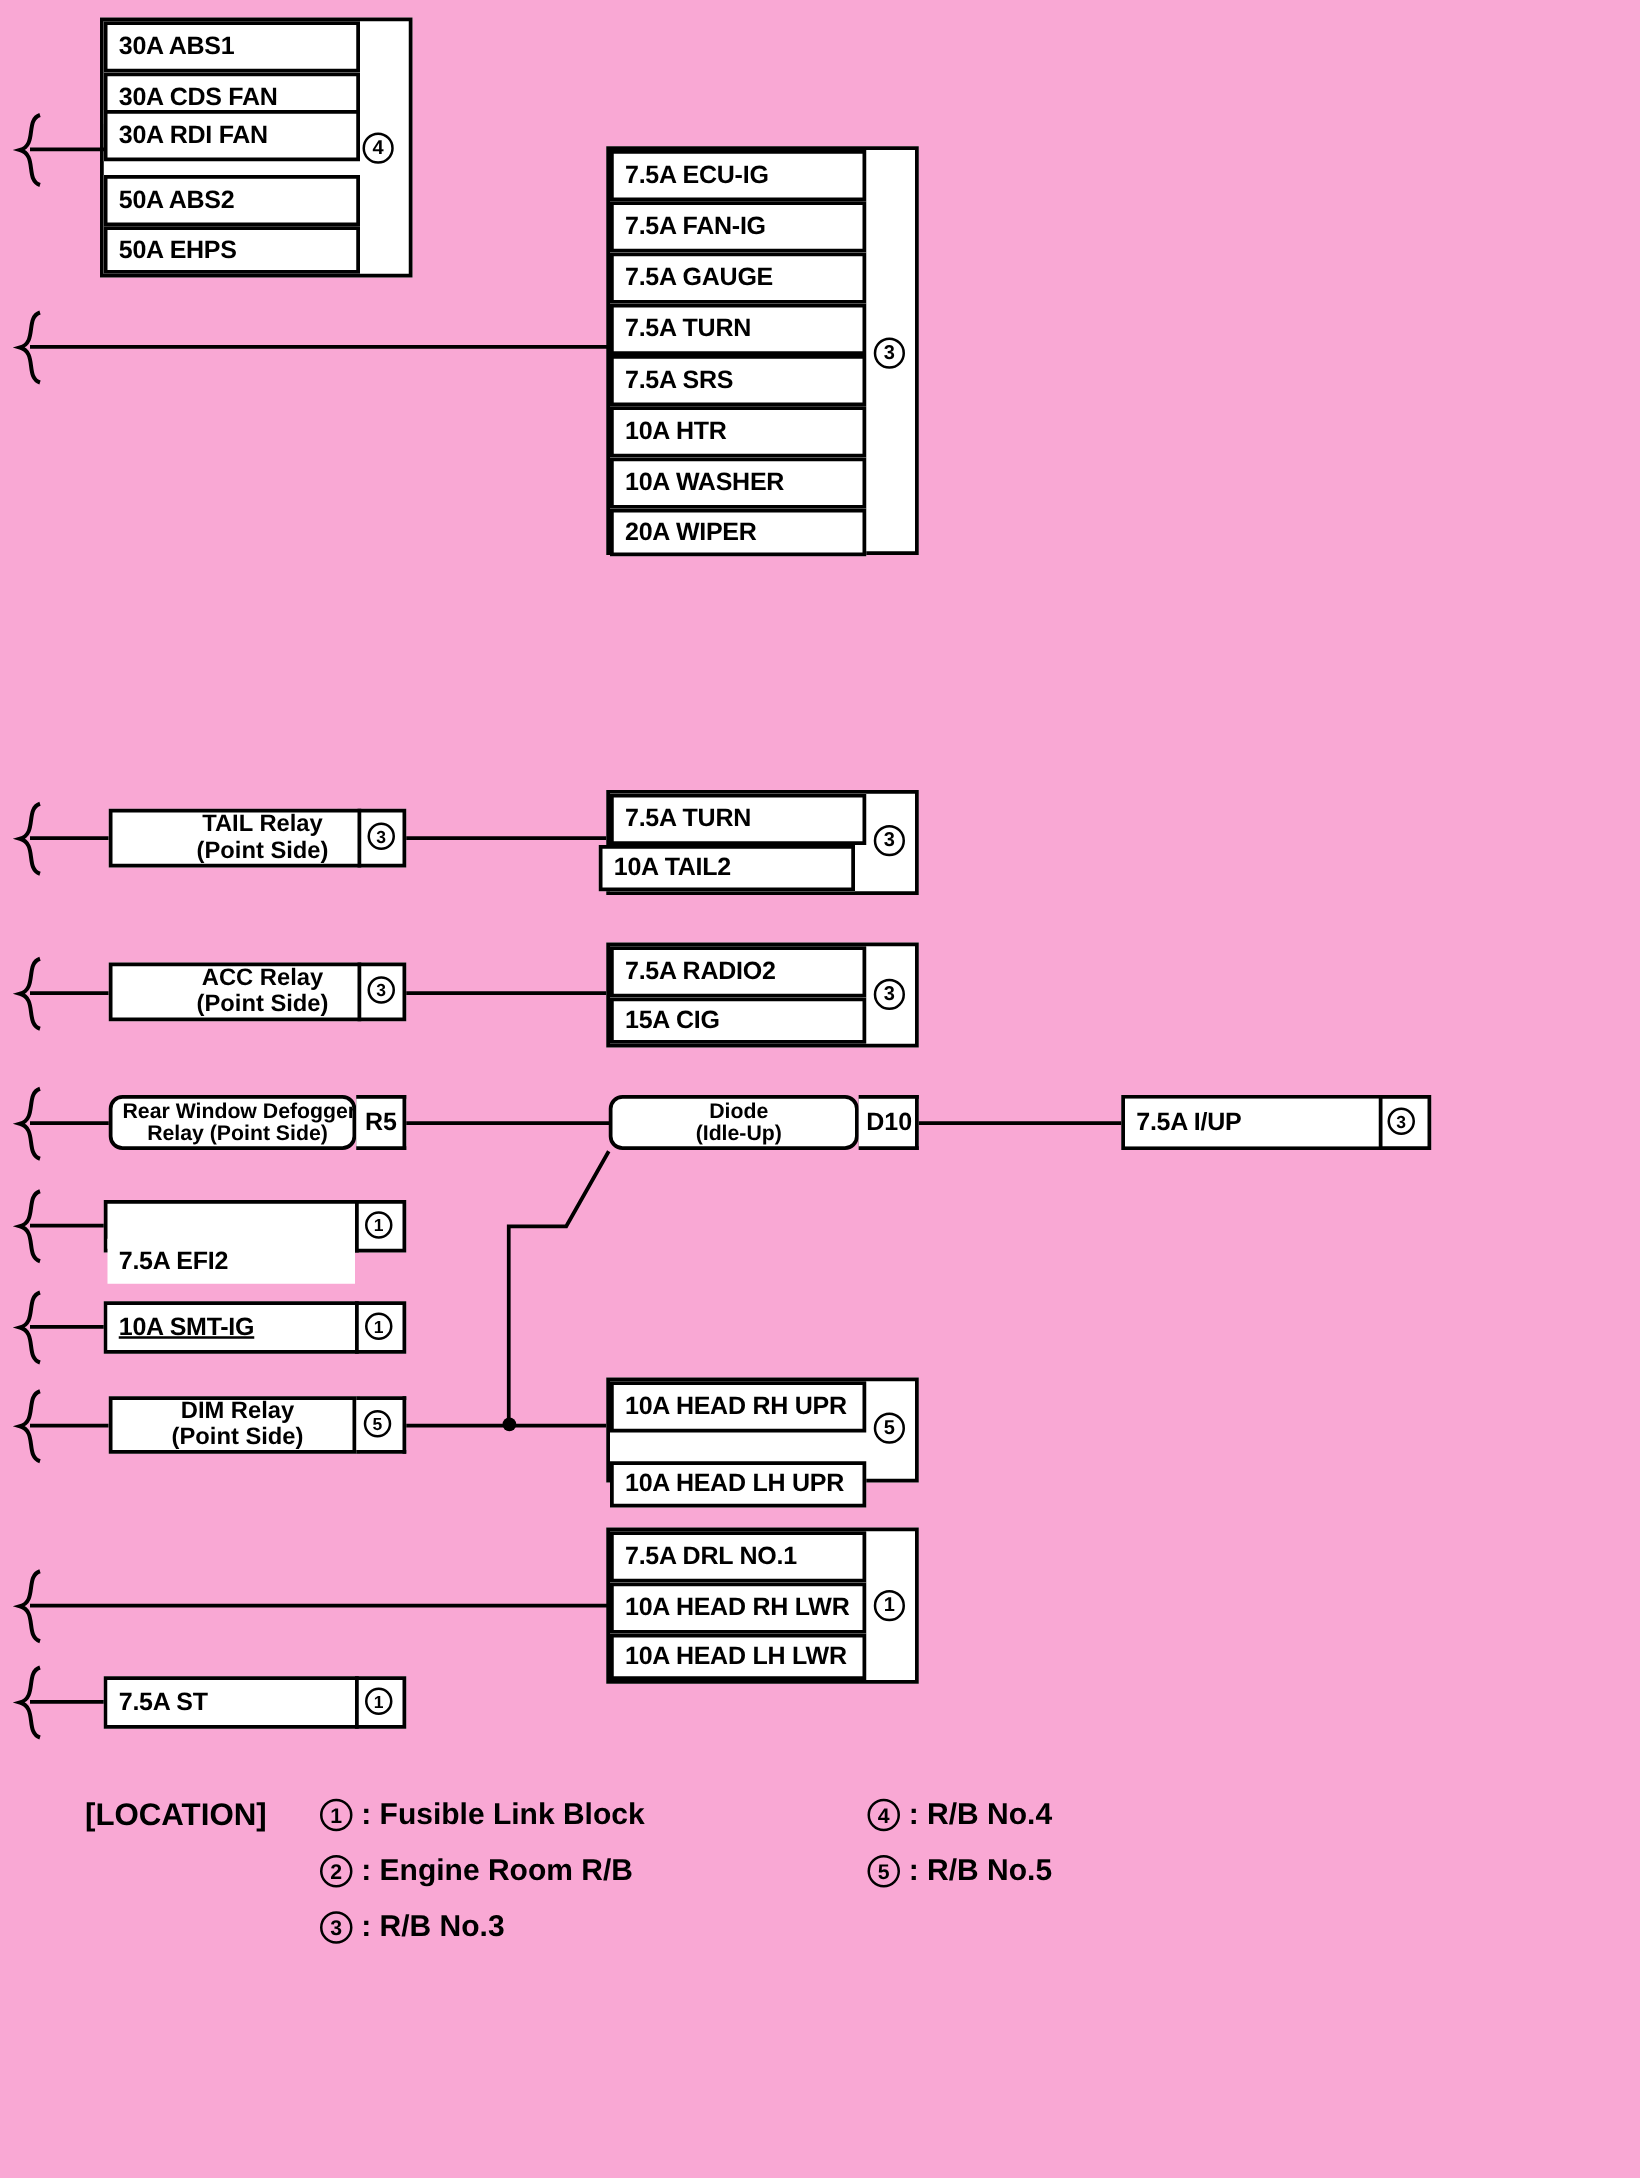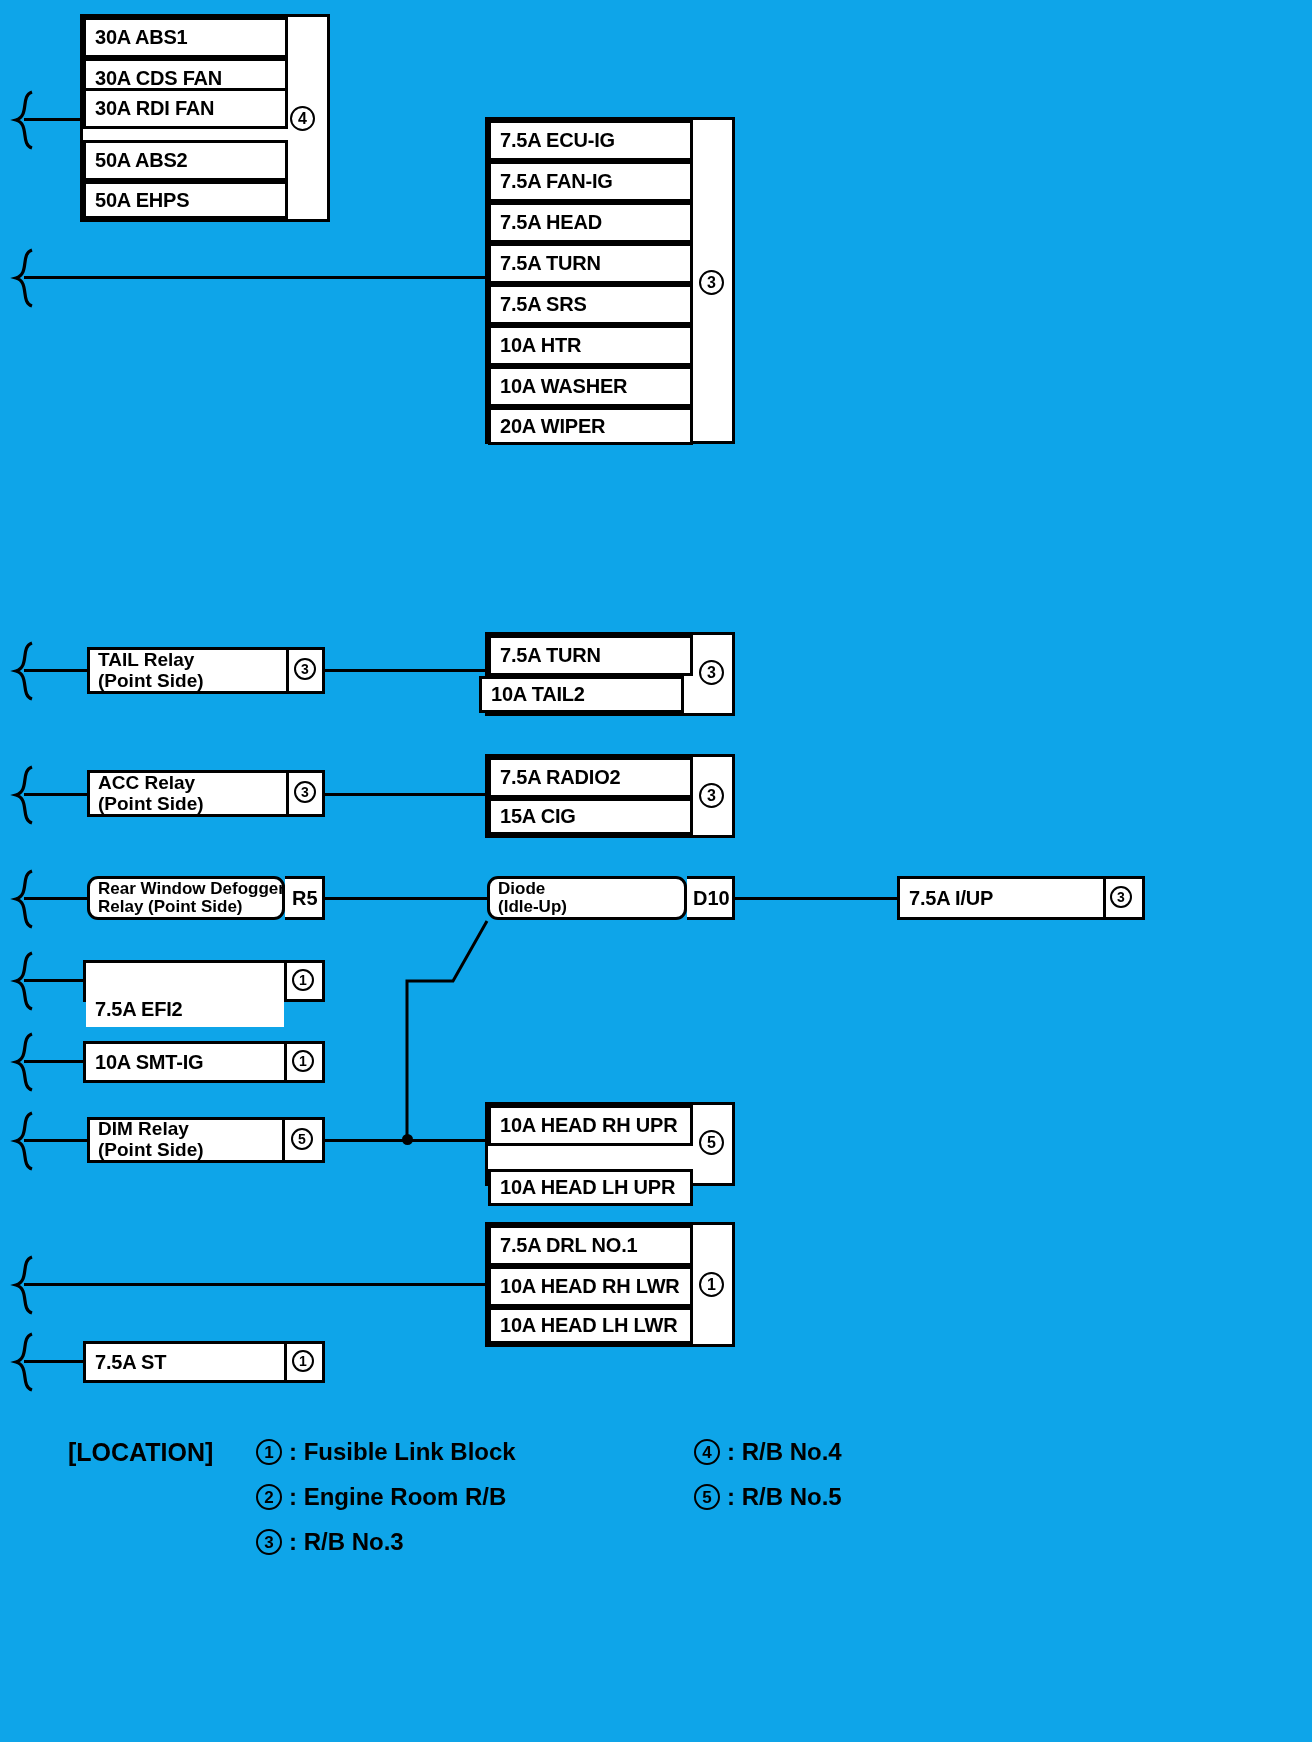--- a/index.html
+++ b/index.html
@@ -4,22 +4,23 @@
 <style>
   html,body{margin:0;padding:0;background:#fff;}
   body{
     font-family:"Liberation Sans", sans-serif;
     color:#000;
   }
   #page{
     position:relative;
     width:1312px;
     height:1742px;
-    background:#0ea5e9;
+    background:#f9a8d4;
     overflow:hidden;
+    text-align:center;
   }
   
   .abs{position:absolute;}
   .blk{
     position:absolute;
     box-sizing:border-box;
     border:3px solid #000;
     background:#fff;
   }
   .cell{
@@ -120,21 +121,21 @@
 
   <svg class="brace" style="left:10px;top:90px;" viewBox="0 0 30 62">
     <path d="M22 2 C 10 6, 20 26, 6 30 C 20 34, 10 54, 22 58" fill="none" stroke="#000" stroke-width="3.2"></path>
   </svg>
   <div class="wire h" style="left:24px;top:118px;width:60px;"></div>
 
   <div class="blk" style="left:485px;top:117px;width:250px;height:327px;"></div>
 
   <div class="cell" style="left:488px;top:120px;width:205px;height:41px;">7.5A ECU-IG</div>
   <div class="cell" style="left:488px;top:161px;width:205px;height:41px;">7.5A FAN-IG</div>
-  <div class="cell" style="left:488px;top:202px;width:205px;height:41px;">7.5A HEAD</div>
+  <div class="cell" style="left:488px;top:202px;width:205px;height:41px;">7.5A GAUGE</div>
   <div class="cell" style="left:488px;top:243px;width:205px;height:41px;">7.5A TURN</div>
   <div class="cell" style="left:488px;top:284px;width:205px;height:41px;">7.5A SRS</div>
   <div class="cell" style="left:488px;top:325px;width:205px;height:41px;">10A HTR</div>
   <div class="cell" style="left:488px;top:366px;width:205px;height:41px;">10A WASHER</div>
   <div class="cell" style="left:488px;top:407px;width:205px;height:38px;">20A WIPER</div>
 
   <div class="abs" style="left:699px;top:270px;">
     <span class="circnum">3</span>
   </div>
 
@@ -231,21 +232,21 @@
   <div class="wire v" style="left:284px;top:960px;height:42px;"></div>
   <div class="abs" style="left:292px;top:969px;">
     <span class="circnum sm">1</span>
   </div>
 
   <svg class="brace" style="left:10px;top:1032px;" viewBox="0 0 30 62">
     <path d="M22 2 C 10 6, 20 26, 6 30 C 20 34, 10 54, 22 58" fill="none" stroke="#000" stroke-width="3.2"></path>
   </svg>
   <div class="wire h" style="left:24px;top:1060px;width:63px;"></div>
   <div class="blk" style="left:83px;top:1041px;width:242px;height:42px;"></div>
-  <div class="cell" style="left:86px;top:1044px;width:198px;height:36px;border:none;">10A SMT-IG</div>
+  <div class="cell" style="left:86px;top:1044px;width:198px;height:36px;border:none;text-decoration:underline;">10A SMT-IG</div>
   <div class="wire v" style="left:284px;top:1041px;height:42px;"></div>
   <div class="abs" style="left:292px;top:1050px;">
     <span class="circnum sm">1</span>
   </div>
 
   <svg class="brace" style="left:10px;top:1111px;" viewBox="0 0 30 62">
     <path d="M22 2 C 10 6, 20 26, 6 30 C 20 34, 10 54, 22 58" fill="none" stroke="#000" stroke-width="3.2"></path>
   </svg>
   <div class="wire h" style="left:24px;top:1139px;width:63px;"></div>
 

